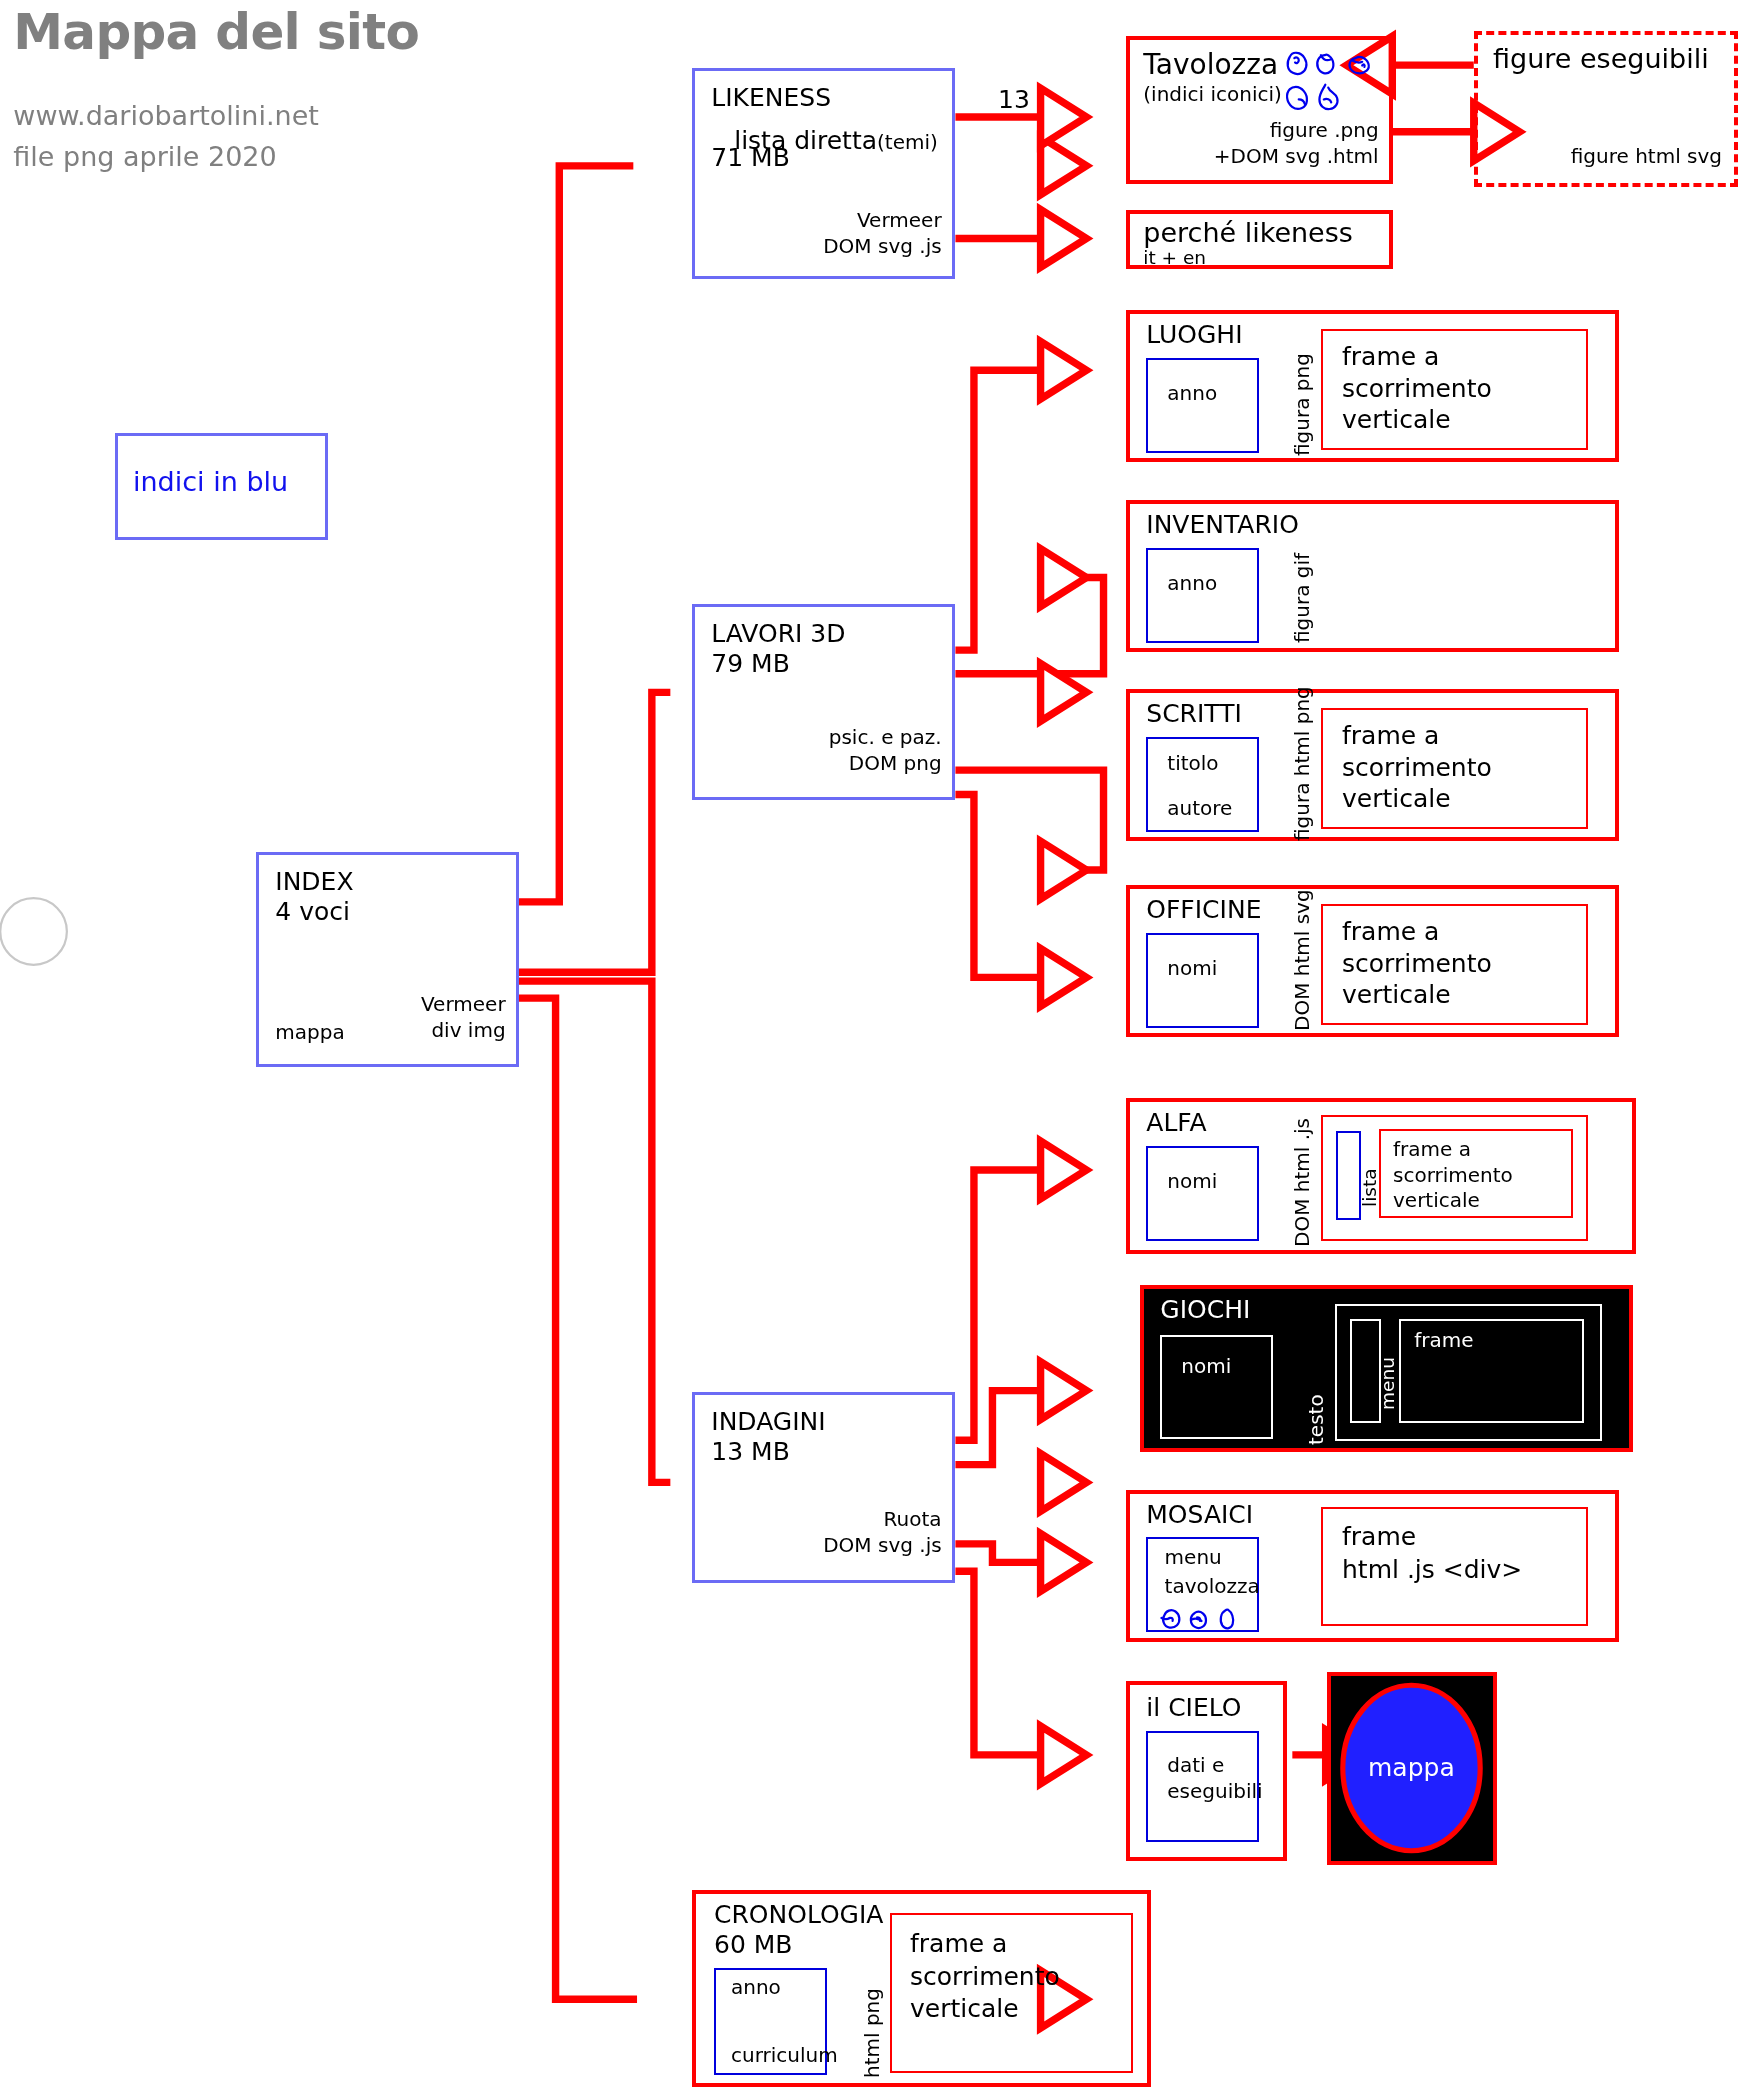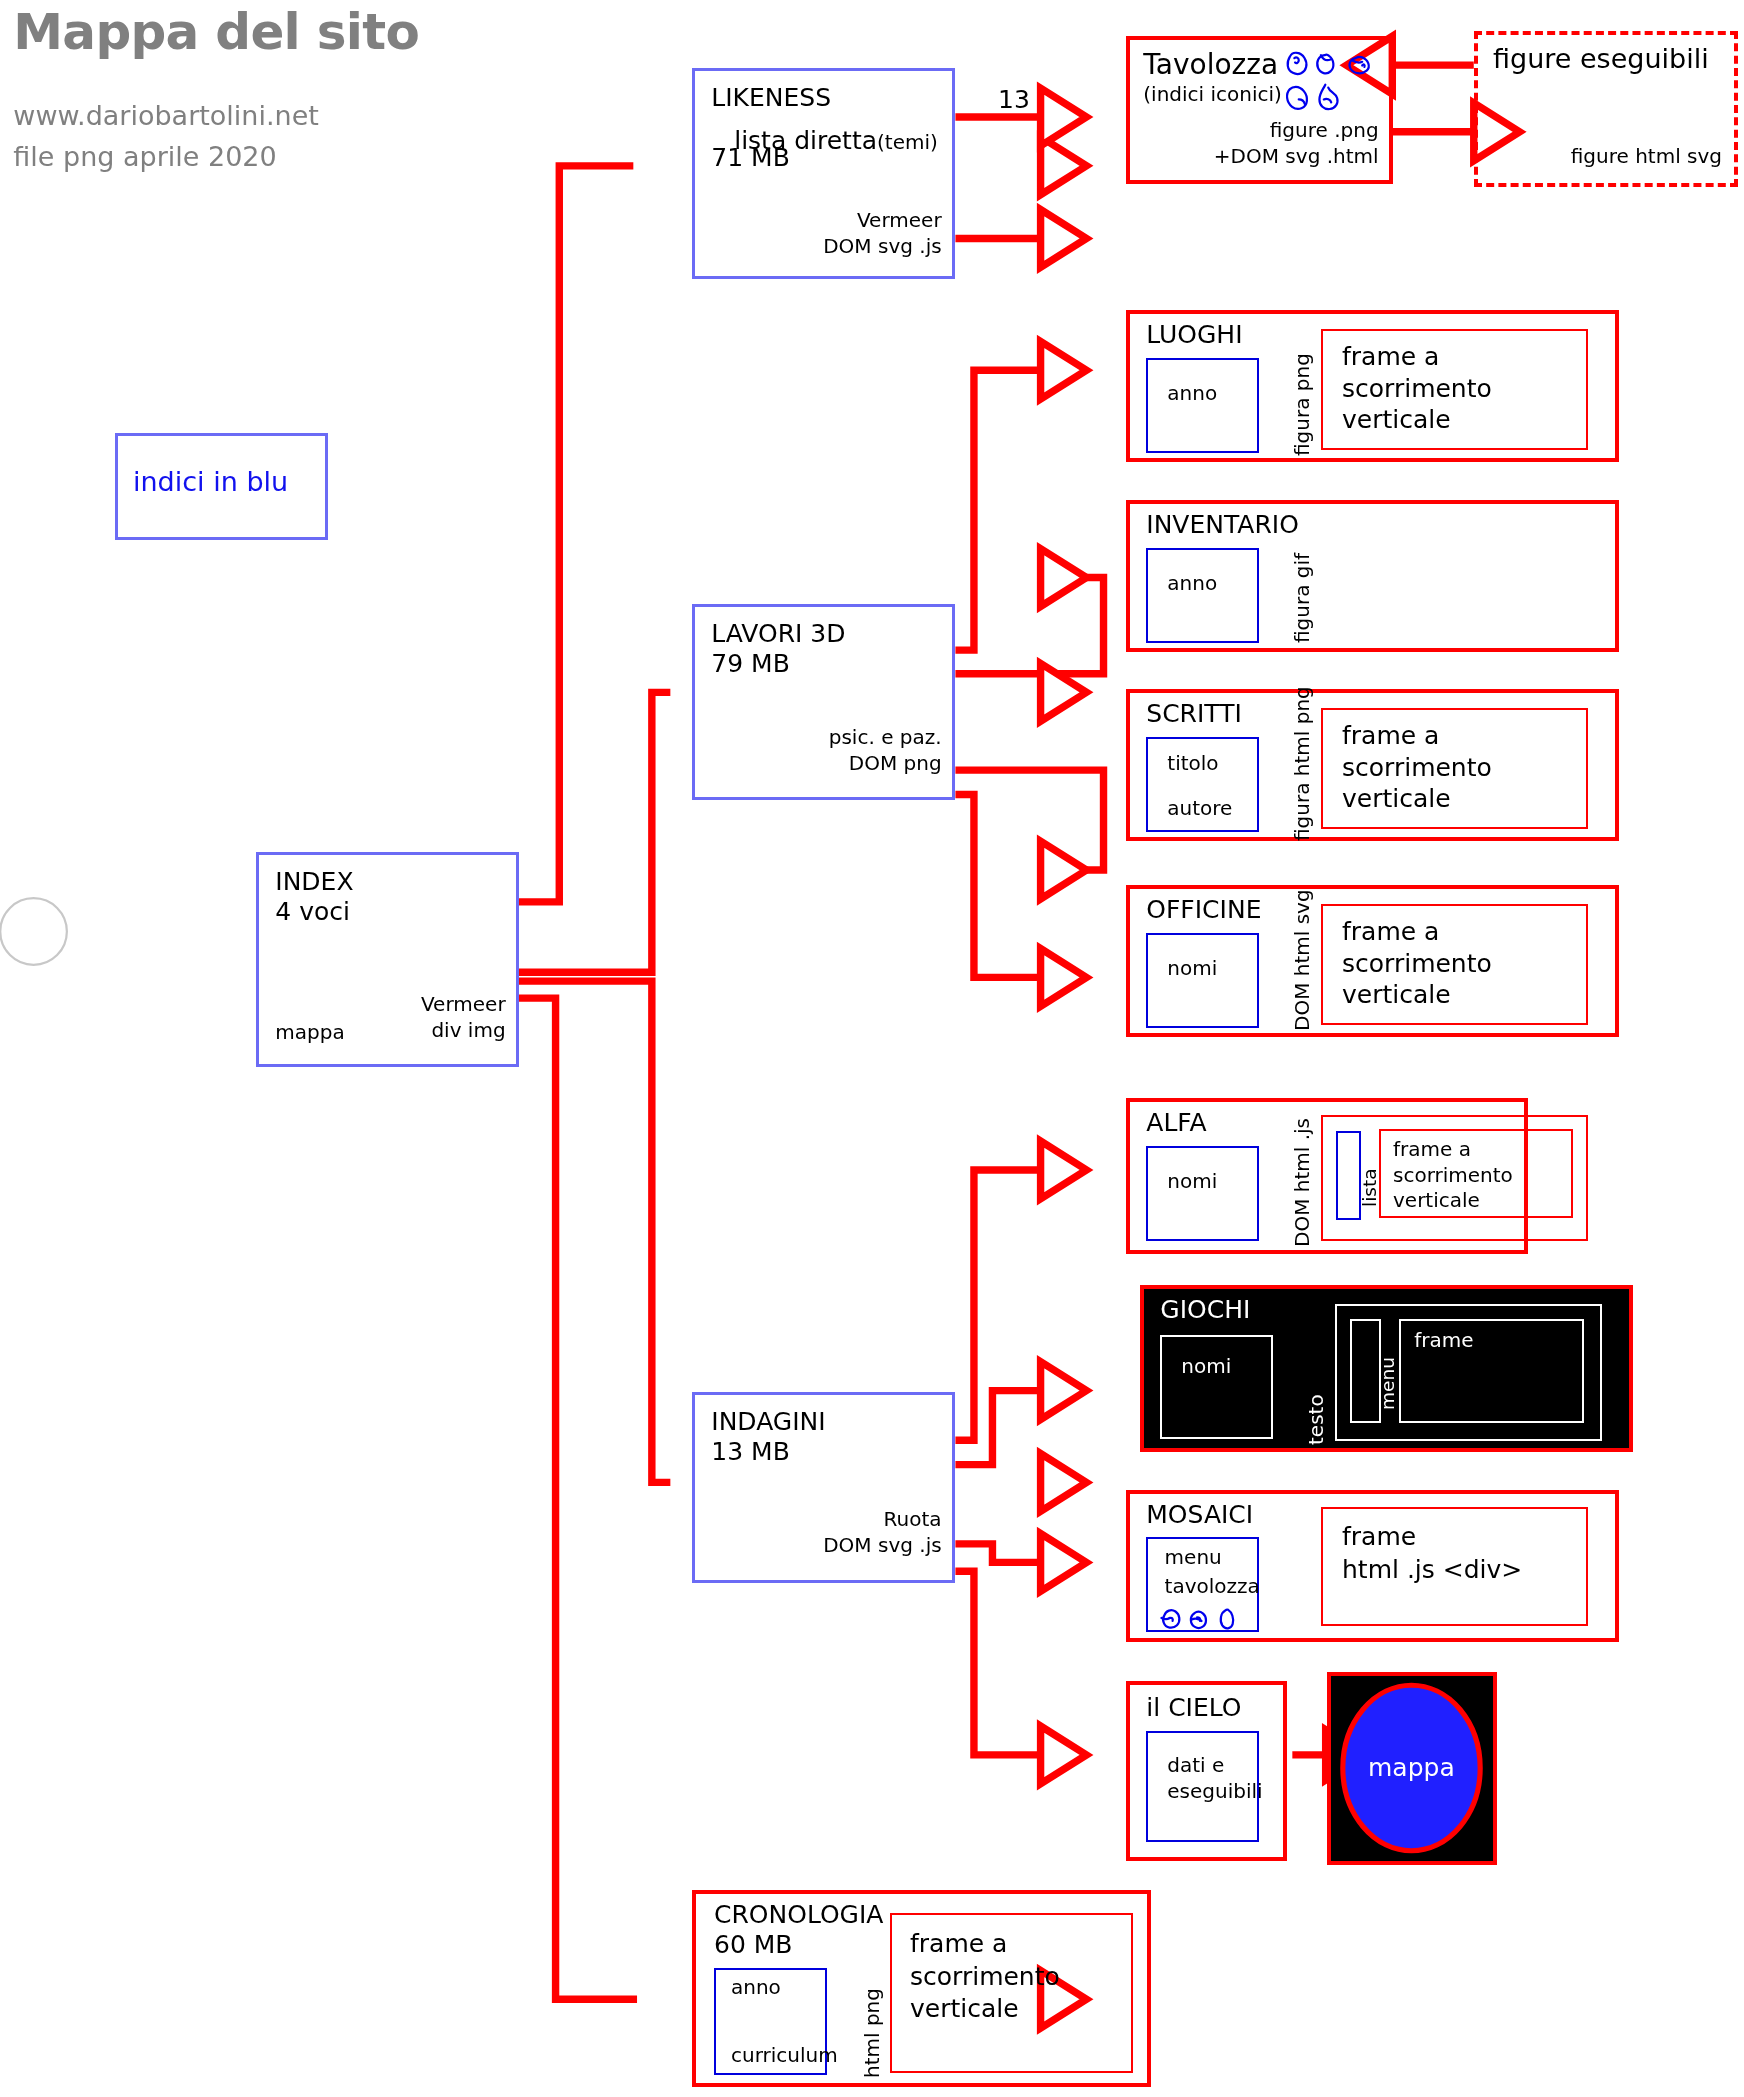--- a/index.html
+++ b/index.html
@@ -159,20 +159,24 @@
     </svg>
     <div class="lbl t-small t-right" style="right:10.4px;top:79px;">figure .png</div>
     <div class="lbl t-small t-right" style="right:10.4px;top:105px;">+DOM svg .html</div>
   </div>
 
   <div class="box red-dash" style="left:1474px;top:31px;width:264px;height:156px;">
     <div class="lbl t-body" style="left:15px;top:9px;font-size:27px;">figure eseguibili</div>
     <div class="lbl t-small t-right" style="right:12px;top:110px;">figure html svg</div>
   </div>
 
+  <div class="box red" style="left:1126px;top:210px;width:267px;height:59px;">
+    <div class="lbl t-body" style="left:13.3px;top:4.4px;font-size:27px;">perché likeness</div>
+    <div class="lbl t-tiny" style="left:13.3px;top:34px;">it + en</div>
+  </div>
 
   <div class="box red" style="left:1126px;top:310px;width:493px;height:152px;">
     <div class="lbl t-body" style="left:16.3px;top:7.4px;">LUOGHI</div>
     <div class="box blue-thin" style="left:16.3px;top:44px;width:113px;height:95px;">
       <div class="lbl t-small" style="left:19px;top:22px;">anno</div>
     </div>
     <div class="vert" style="left:160px;top:142px;">figura png</div>
     <div class="box red-thin" style="left:191px;top:15px;width:267px;height:121px;">
       <div class="lbl t-body" style="left:19px;top:10.4px;line-height:1.26;">frame a
 scorrimento
@@ -208,21 +212,21 @@
       <div class="lbl t-small" style="left:19px;top:22px;">nomi</div>
     </div>
     <div class="vert" style="left:160px;top:142px;">DOM html svg</div>
     <div class="box red-thin" style="left:191px;top:15px;width:267px;height:121px;">
       <div class="lbl t-body" style="left:19px;top:10.4px;line-height:1.26;">frame a
 scorrimento
 verticale</div>
     </div>
   </div>
 
-  <div class="box red" style="left:1126px;top:1098px;width:402px;height:156px;">
+  <div class="box red" style="left:1126px;top:1098px;width:510px;height:156px;">
     <div class="lbl t-body" style="left:16.3px;top:7.4px;">ALFA</div>
     <div class="box blue-thin" style="left:16.3px;top:44px;width:113px;height:95px;">
       <div class="lbl t-small" style="left:19px;top:22px;">nomi</div>
     </div>
     <div class="vert" style="left:160px;top:145px;">DOM html .js</div>
     <div class="box red-thin" style="left:191px;top:13.3px;width:267px;height:126px;">
       <div class="box blue-thin" style="left:13.3px;top:13.3px;width:25px;height:89px;">
         <div class="vert" style="left:21px;top:74px;font-size:18.5px;">lista</div>
       </div>
       <div class="box red-thin" style="left:56px;top:12px;width:194px;height:89px;">

